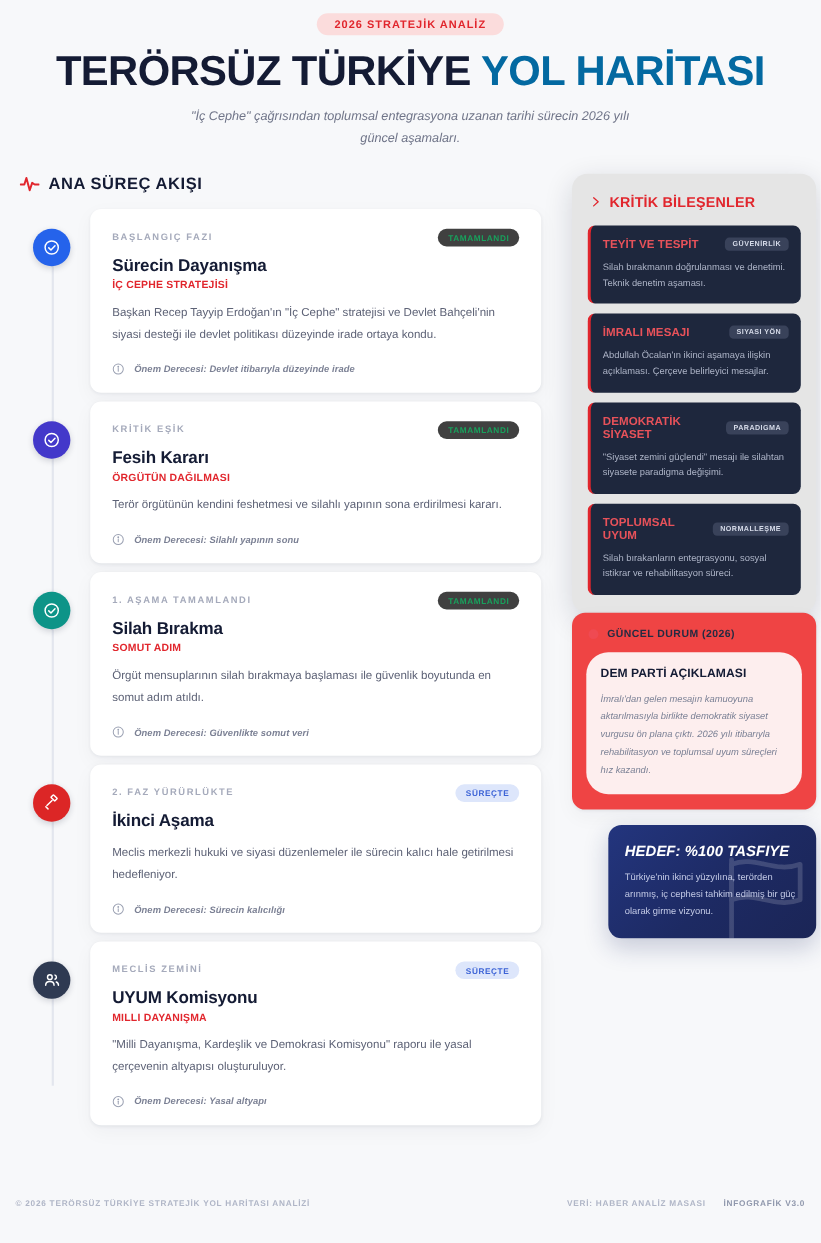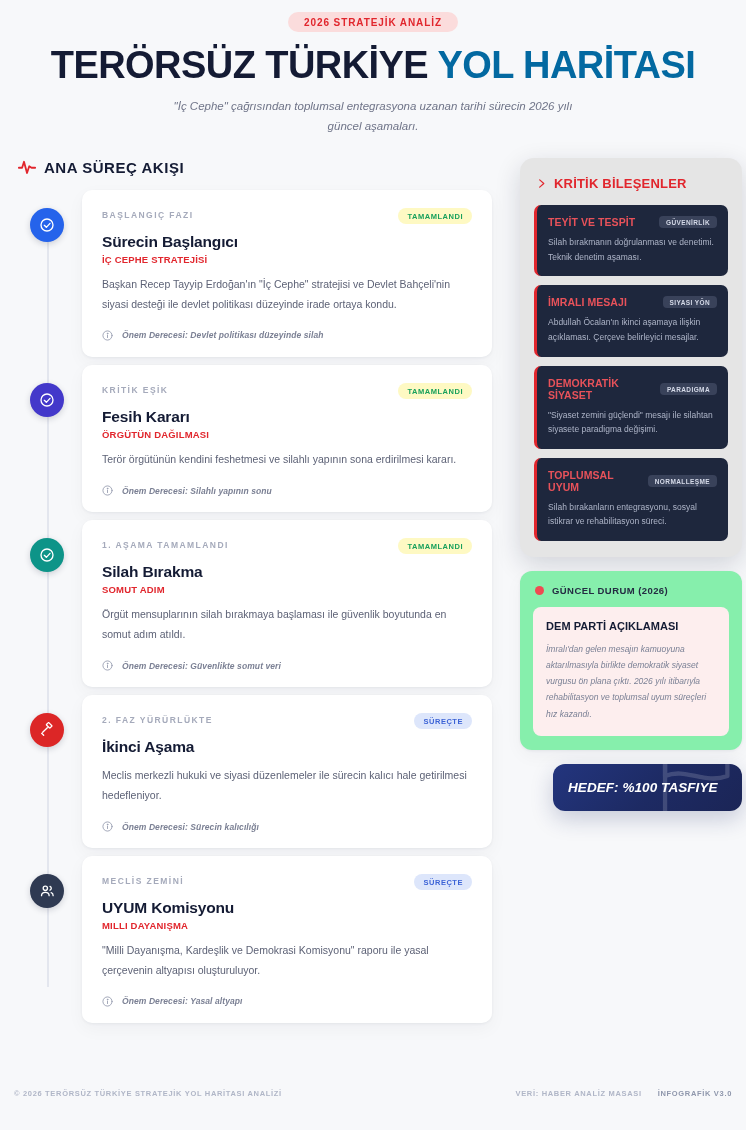--- a/index.html
+++ b/index.html
@@ -140,21 +140,21 @@
   }
   .badge {
     flex: 0 0 auto;
     font-size: 7.5px;
     font-weight: 700;
     letter-spacing: 0.07em;
     padding: 4px 9px 3px 9px;
     border-radius: 10px;
     white-space: nowrap;
   }
-  .badge.done { background: #fef9c3; color: #18a05c; }
+  .badge.done { background: #404040; color: #18a05c; }
   .badge.prog { background: #dde6fb; color: #3c63d6; }
 
   .card-title {
     margin-top: 9px;
     font-size: 15.5px;
     font-weight: 700;
     letter-spacing: -0.01em;
     color: #141b34;
   }
   .card-sub {
@@ -245,22 +245,21 @@
   }
   .comp-desc {
     margin-top: 7px;
     font-size: 8.5px;
     line-height: 1.72;
     color: #aeb5c8;
   }
 
   
   .status-card {
-    margin-top: 14px;
-    background: #86efac;
+    background: #ef4444;
     border-radius: 12px;
     padding: 14px 13px 14px 13px;
     box-shadow: 0 1px 3px rgba(20,27,52,0.06), 0 6px 18px rgba(20,27,52,0.04);
   }
   .status-head {
     display: flex;
     align-items: center;
     gap: 8px;
     margin-bottom: 11px;
     padding-left: 2px;
@@ -272,21 +271,21 @@
     background: #ef4a52;
   }
   .status-head .sh-title {
     font-size: 9.5px;
     font-weight: 700;
     letter-spacing: 0.045em;
     color: #242b42;
   }
   .status-box {
     background: #fdeeee;
-    border-radius: 8px;
+    border-radius: 20px;
     padding: 13px 13px 14px 13px;
   }
   .status-box .sb-title {
     font-size: 11px;
     font-weight: 700;
     letter-spacing: 0.005em;
     color: #141b34;
   }
   .status-box .sb-text {
     margin-top: 9px;
@@ -384,32 +383,32 @@
             <svg viewBox="0 0 24 24" fill="none" stroke="#ffffff" stroke-width="2" stroke-linecap="round" stroke-linejoin="round">
               <circle cx="12" cy="12" r="9"></circle>
                 <polyline points="8,12.5 11,15.5 16.5,9.5"></polyline>
             </svg>
           </div>
           <div class="tl-card">
             <div class="card-top">
               <div class="eyebrow">BAŞLANGIÇ FAZI</div>
               <div class="badge done">TAMAMLANDI</div>
             </div>
-            <div class="card-title">Sürecin Başlangıcı</div>
+            <div class="card-title">Sürecin Dayanışma</div>
             <div class="card-sub">İÇ CEPHE STRATEJİSİ</div>
             <div class="card-desc">Başkan Recep Tayyip Erdoğan'ın "İç Cephe" stratejisi ve Devlet Bahçeli'nin siyasi desteği ile devlet politikası düzeyinde irade ortaya kondu.</div>
             <div class="card-note">
               <span>
                 <svg class="info-icon" viewBox="0 0 24 24" fill="none" stroke="#9aa0b2" stroke-width="2" stroke-linecap="round">
                   <circle cx="12" cy="12" r="10"></circle>
                     <line x1="12" y1="11" x2="12" y2="16.5"></line>
                     <circle cx="12" cy="7.5" r="0.8" fill="#9aa0b2"></circle>
                 </svg>
               </span>
-              <span class="note-text">Önem Derecesi: Devlet politikası düzeyinde silah</span>
+              <span class="note-text">Önem Derecesi: Devlet itibarıyla düzeyinde irade</span>
             </div>
           </div>
         </div>
 
         <div class="tl-item">
           <div class="tl-dot" style="background:#4338ca;">
             <svg viewBox="0 0 24 24" fill="none" stroke="#ffffff" stroke-width="2" stroke-linecap="round" stroke-linejoin="round">
               <circle cx="12" cy="12" r="9"></circle>
                 <polyline points="8,12.5 11,15.5 16.5,9.5"></polyline>
             </svg>
@@ -579,20 +578,21 @@
           <div class="sb-text">İmralı'dan gelen mesajın kamuoyuna aktarılmasıyla birlikte demokratik siyaset vurgusu ön plana çıktı. 2026 yılı itibarıyla rehabilitasyon ve toplumsal uyum süreçleri hız kazandı.</div>
         </div>
       </div>
 
       <div class="goal-card">
         <svg class="goal-flag" viewBox="0 0 100 80" fill="none" stroke="#ffffff" stroke-width="4" stroke-linecap="round" stroke-linejoin="round">
           <line x1="24" y1="6" x2="24" y2="78"></line>
           <path d="M24 10 C 44 2, 60 18, 82 10 L 82 40 C 60 48, 44 32, 24 40 Z"></path>
         </svg>
         <div class="goal-title">HEDEF: %100 TASFIYE</div>
+        <div class="goal-text">Türkiye'nin ikinci yüzyılına, terörden arınmış, iç cephesi tahkim edilmiş bir güç olarak girme vizyonu.</div>
       </div>
 
     </div>
   </div>
 
   <div class="footer">
     <div>© 2026 TERÖRSÜZ TÜRKİYE STRATEJİK YOL HARİTASI ANALİZİ</div>
     <div class="right">
       <span>VERİ: HABER ANALİZ MASASI</span>
       <span class="ver">İNFOGRAFİK V3.0</span>

